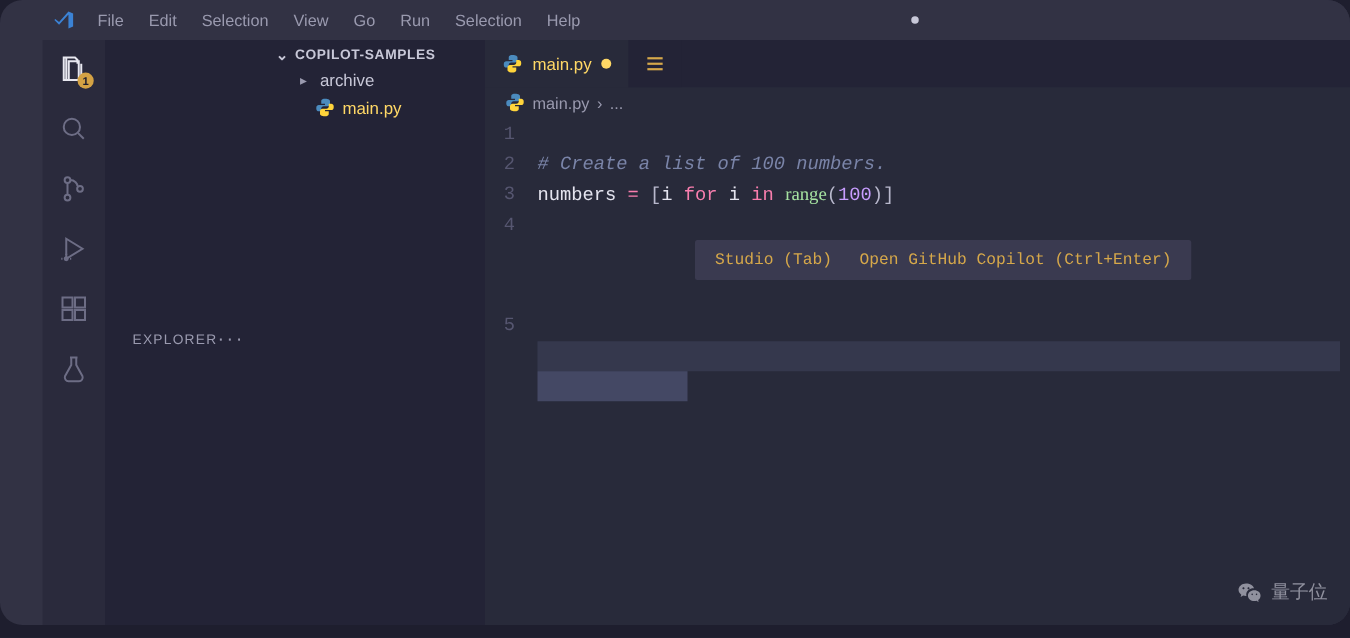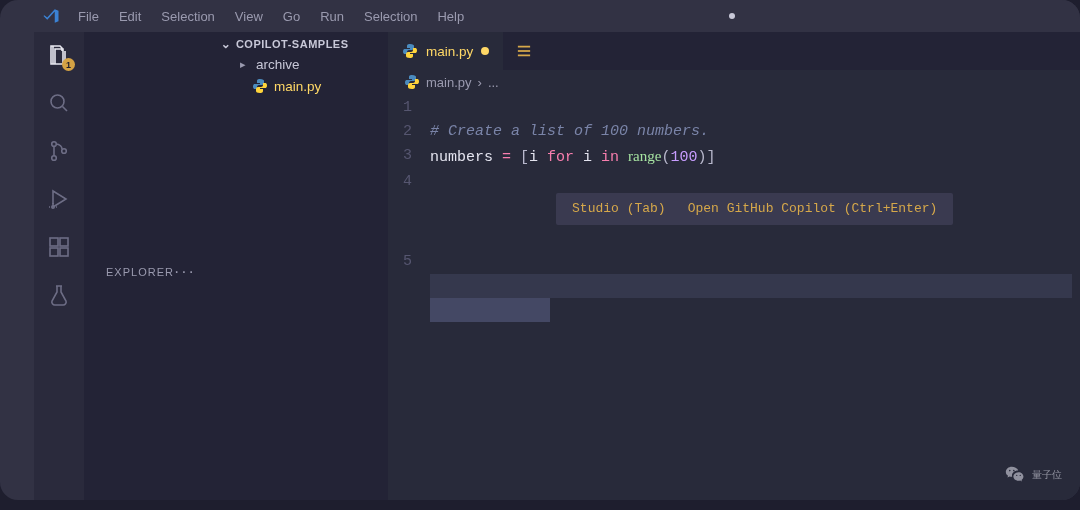--- a/index.html
+++ b/index.html
@@ -68,21 +68,21 @@
   .tok-num { color: var(--num); }
   .tok-punct { color: var(--punct); }
   .tok-op { color: var(--keyword); }
   .line5-bg { position:absolute; left:0; right:8px; height:24px; background:rgba(90,95,130,0.28);}
   .line5-sel { position:absolute; left:0; width:120px; height:24px; background:rgba(120,130,180,0.35);}
   .cursor { display:inline-block; width:1.5px; height:18px; background:#e8e8f0; vertical-align:middle; margin-right:1px;}
   
   .copilot-bar { position: relative; margin-left:18px; margin-top:-1px; margin-bottom:1px; background: var(--copilot-bar); display:inline-flex; gap:22px; padding: 4px 16px; font-size:13px; color:#d6a84a; border-radius:2px;}
   .copilot-bar span { cursor:default; }
   
-  .watermark { position:absolute; right:18px; bottom:14px; display:flex; align-items:center; gap:6px; color:rgba(230,230,240,0.55); font-size:10px;}
+  .watermark { position:absolute; right:18px; bottom:14px; display:flex; gap:6px; color:rgba(230,230,240,0.55); font-size:15px;}
   .wechat { width:22px; height:22px; }
   
   .frame { width:1080px; height:500px; border-radius:18px; overflow:hidden; background: var(--titlebar-bg); position:relative;padding-left:34px;}
 </style>
 </head>
 <body>
 
 <div class="frame">
 
   <div class="titlebar">

